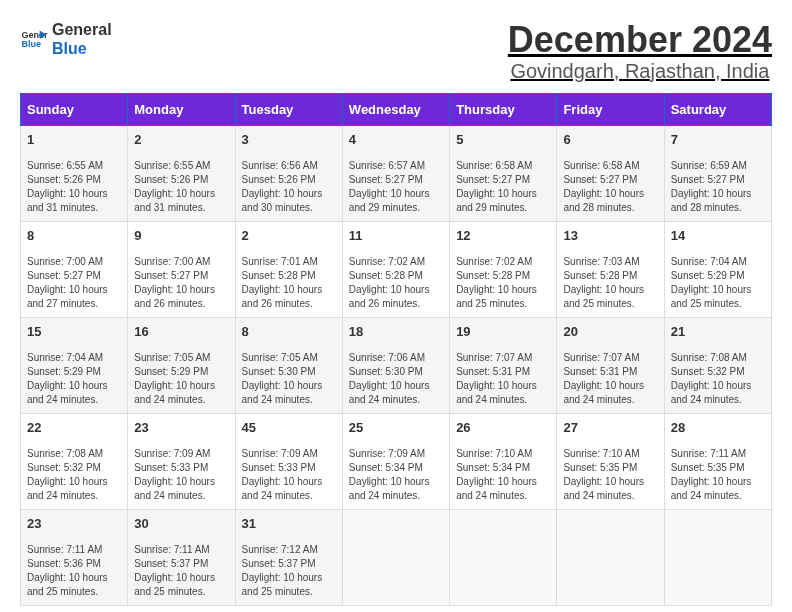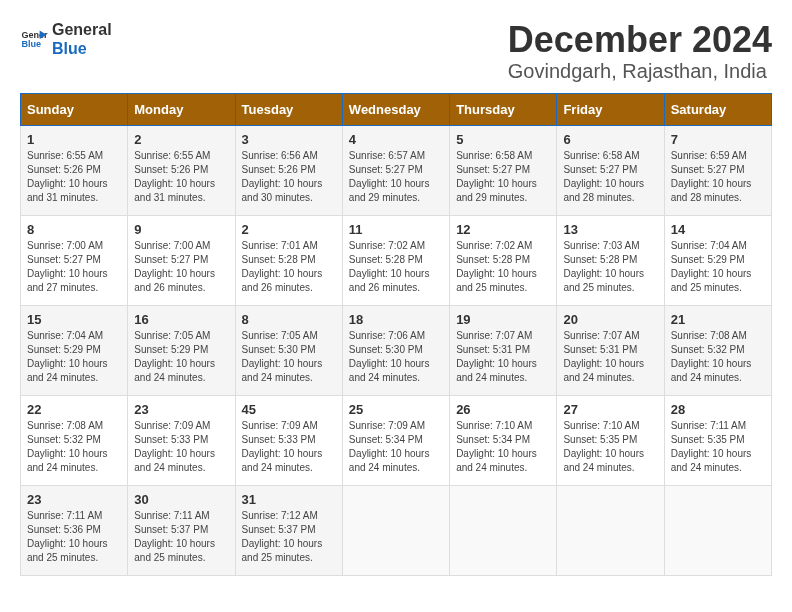--- a/index.html
+++ b/index.html
@@ -28,39 +28,40 @@
       line-height: 1.2;
     }
     .logo-text span {
       color: #1a6bbf;
     }
     .logo-icon {
       width: 28px;
       height: 28px;
     }
     .title-block {
-      text-align: left;
+      text-align: center;
+      text-decoration: underline;
     }
     .month-title {
       font-size: 36px;
       font-weight: bold;
       color: #333;
       line-height: 1.1;
     }
     .location {
       font-size: 20px;
       color: #555;
     }
     table {
       width: 100%;
       border-collapse: collapse;
       font-size: 11px;
     }
     thead tr th {
-      background: #a16207;
+      background: #6d28d9;
       color: #fff;
       font-size: 13px;
       font-weight: bold;
       padding: 8px 6px;
       text-align: left;
       border: 1px solid #1a6bbf;
     }
     tbody tr {
       vertical-align: top;
     }
@@ -81,20 +82,21 @@
       font-size: 13px;
       font-weight: bold;
       color: #333;
       display: block;
       margin-bottom: 2px;
     }
     .day-info {
       font-size: 10px;
       color: #444;
       line-height: 1.4;
+      margin-top: 12px;
     }
     .empty-cell {
       background: #f9f9f9;
     }
   </style>
 </head>
 <body>
 
 <div class="header">
   <div class="logo">

